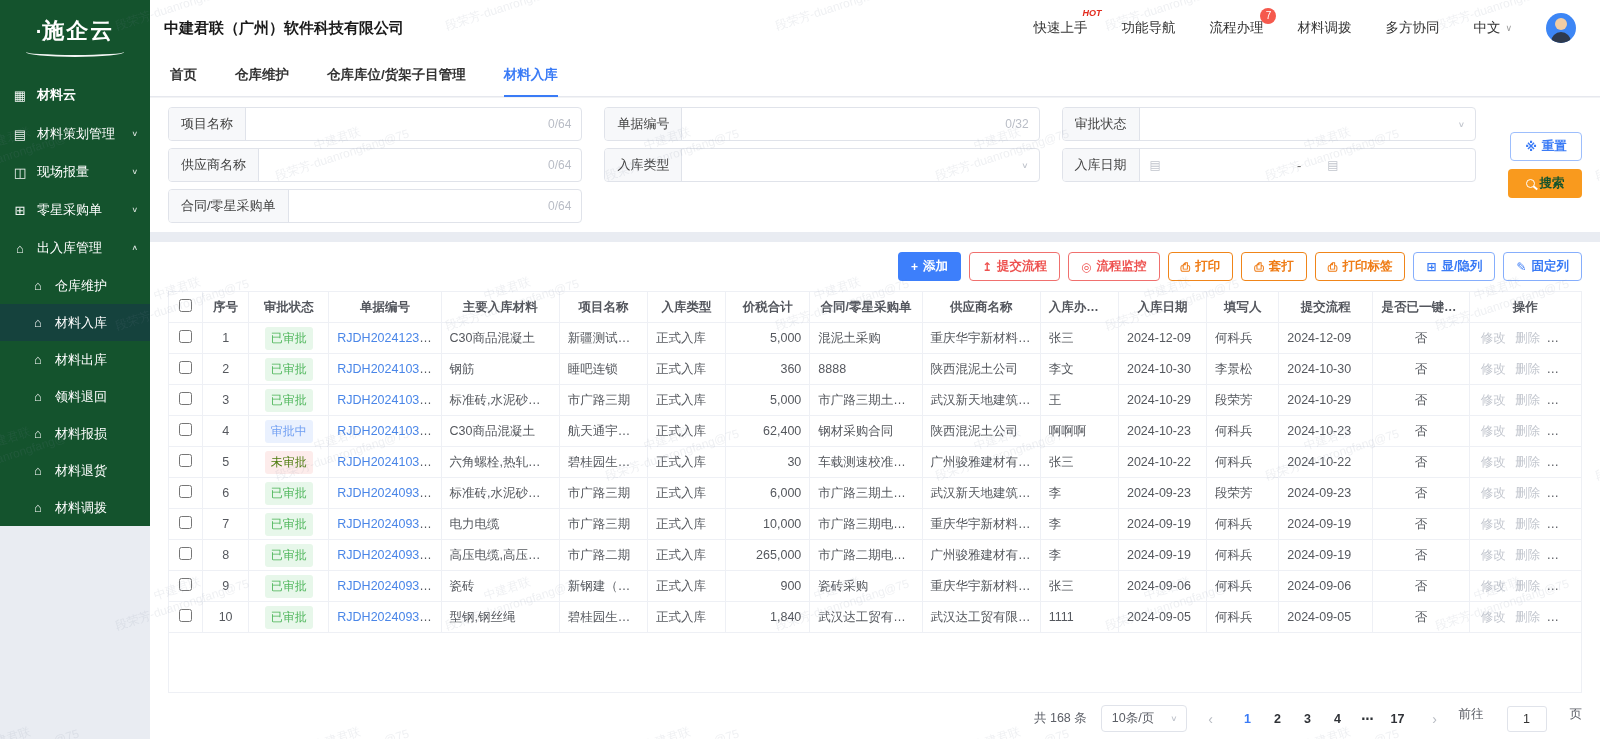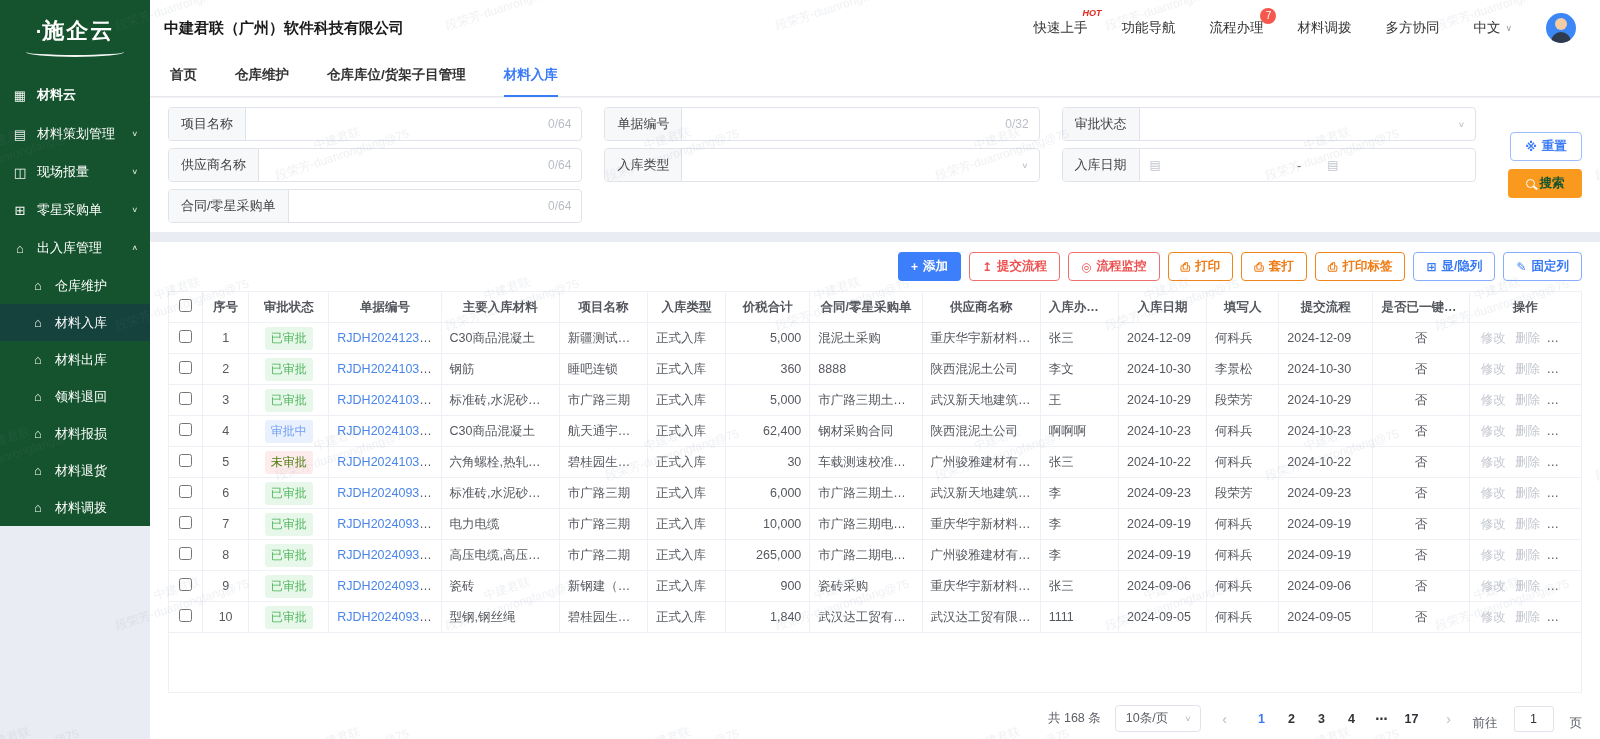--- a/index.html
+++ b/index.html
@@ -85,21 +85,21 @@
   .grid input[type=checkbox] { width:13px; height:13px; cursor:pointer; }
 
   
   .pager { display:flex; align-items:center; justify-content:flex-end; gap:14px; margin-top:12px; font-size:12.5px; color:#5b5e66; }
   .psize { display:flex; align-items:center; gap:14px; border:1px solid #e0e3ea; border-radius:4px; height:27px; padding:0 8px 0 10px; color:#5b5e66; cursor:pointer; }
   .psize .fg-chev { margin-left:2px; }
   .pages { display:flex; align-items:center; gap:4px; }
   .pg { min-width:26px; height:26px; line-height:26px; text-align:center; font-weight:bold; color:#2f3237; cursor:pointer; }
   .pg.active { color:#3a7bf6; }
   .parrow { color:#b7bbc2; font-size:14px; min-width:20px; text-align:center; cursor:pointer; }
-  .goto { display:flex; align-items:flex-end; gap:16px; }
+  .goto { display:flex; align-items:flex-start; gap:23px; }
   .goto input { width:40px; height:26px; border:1px solid #e0e3ea; border-radius:3px; text-align:center; font-size:12.5px; color:#333; outline:none; }
 
   
   .wm-layer { position:fixed; inset:0; pointer-events:none; z-index:60; overflow:hidden; }
   .wm { position:absolute; transform:rotate(-18deg); color:#7c879c; opacity:.12; font-size:12px; line-height:17px; text-align:center; white-space:nowrap; }
 </style>
 </head>
 <body>
 
 <div class="page">

